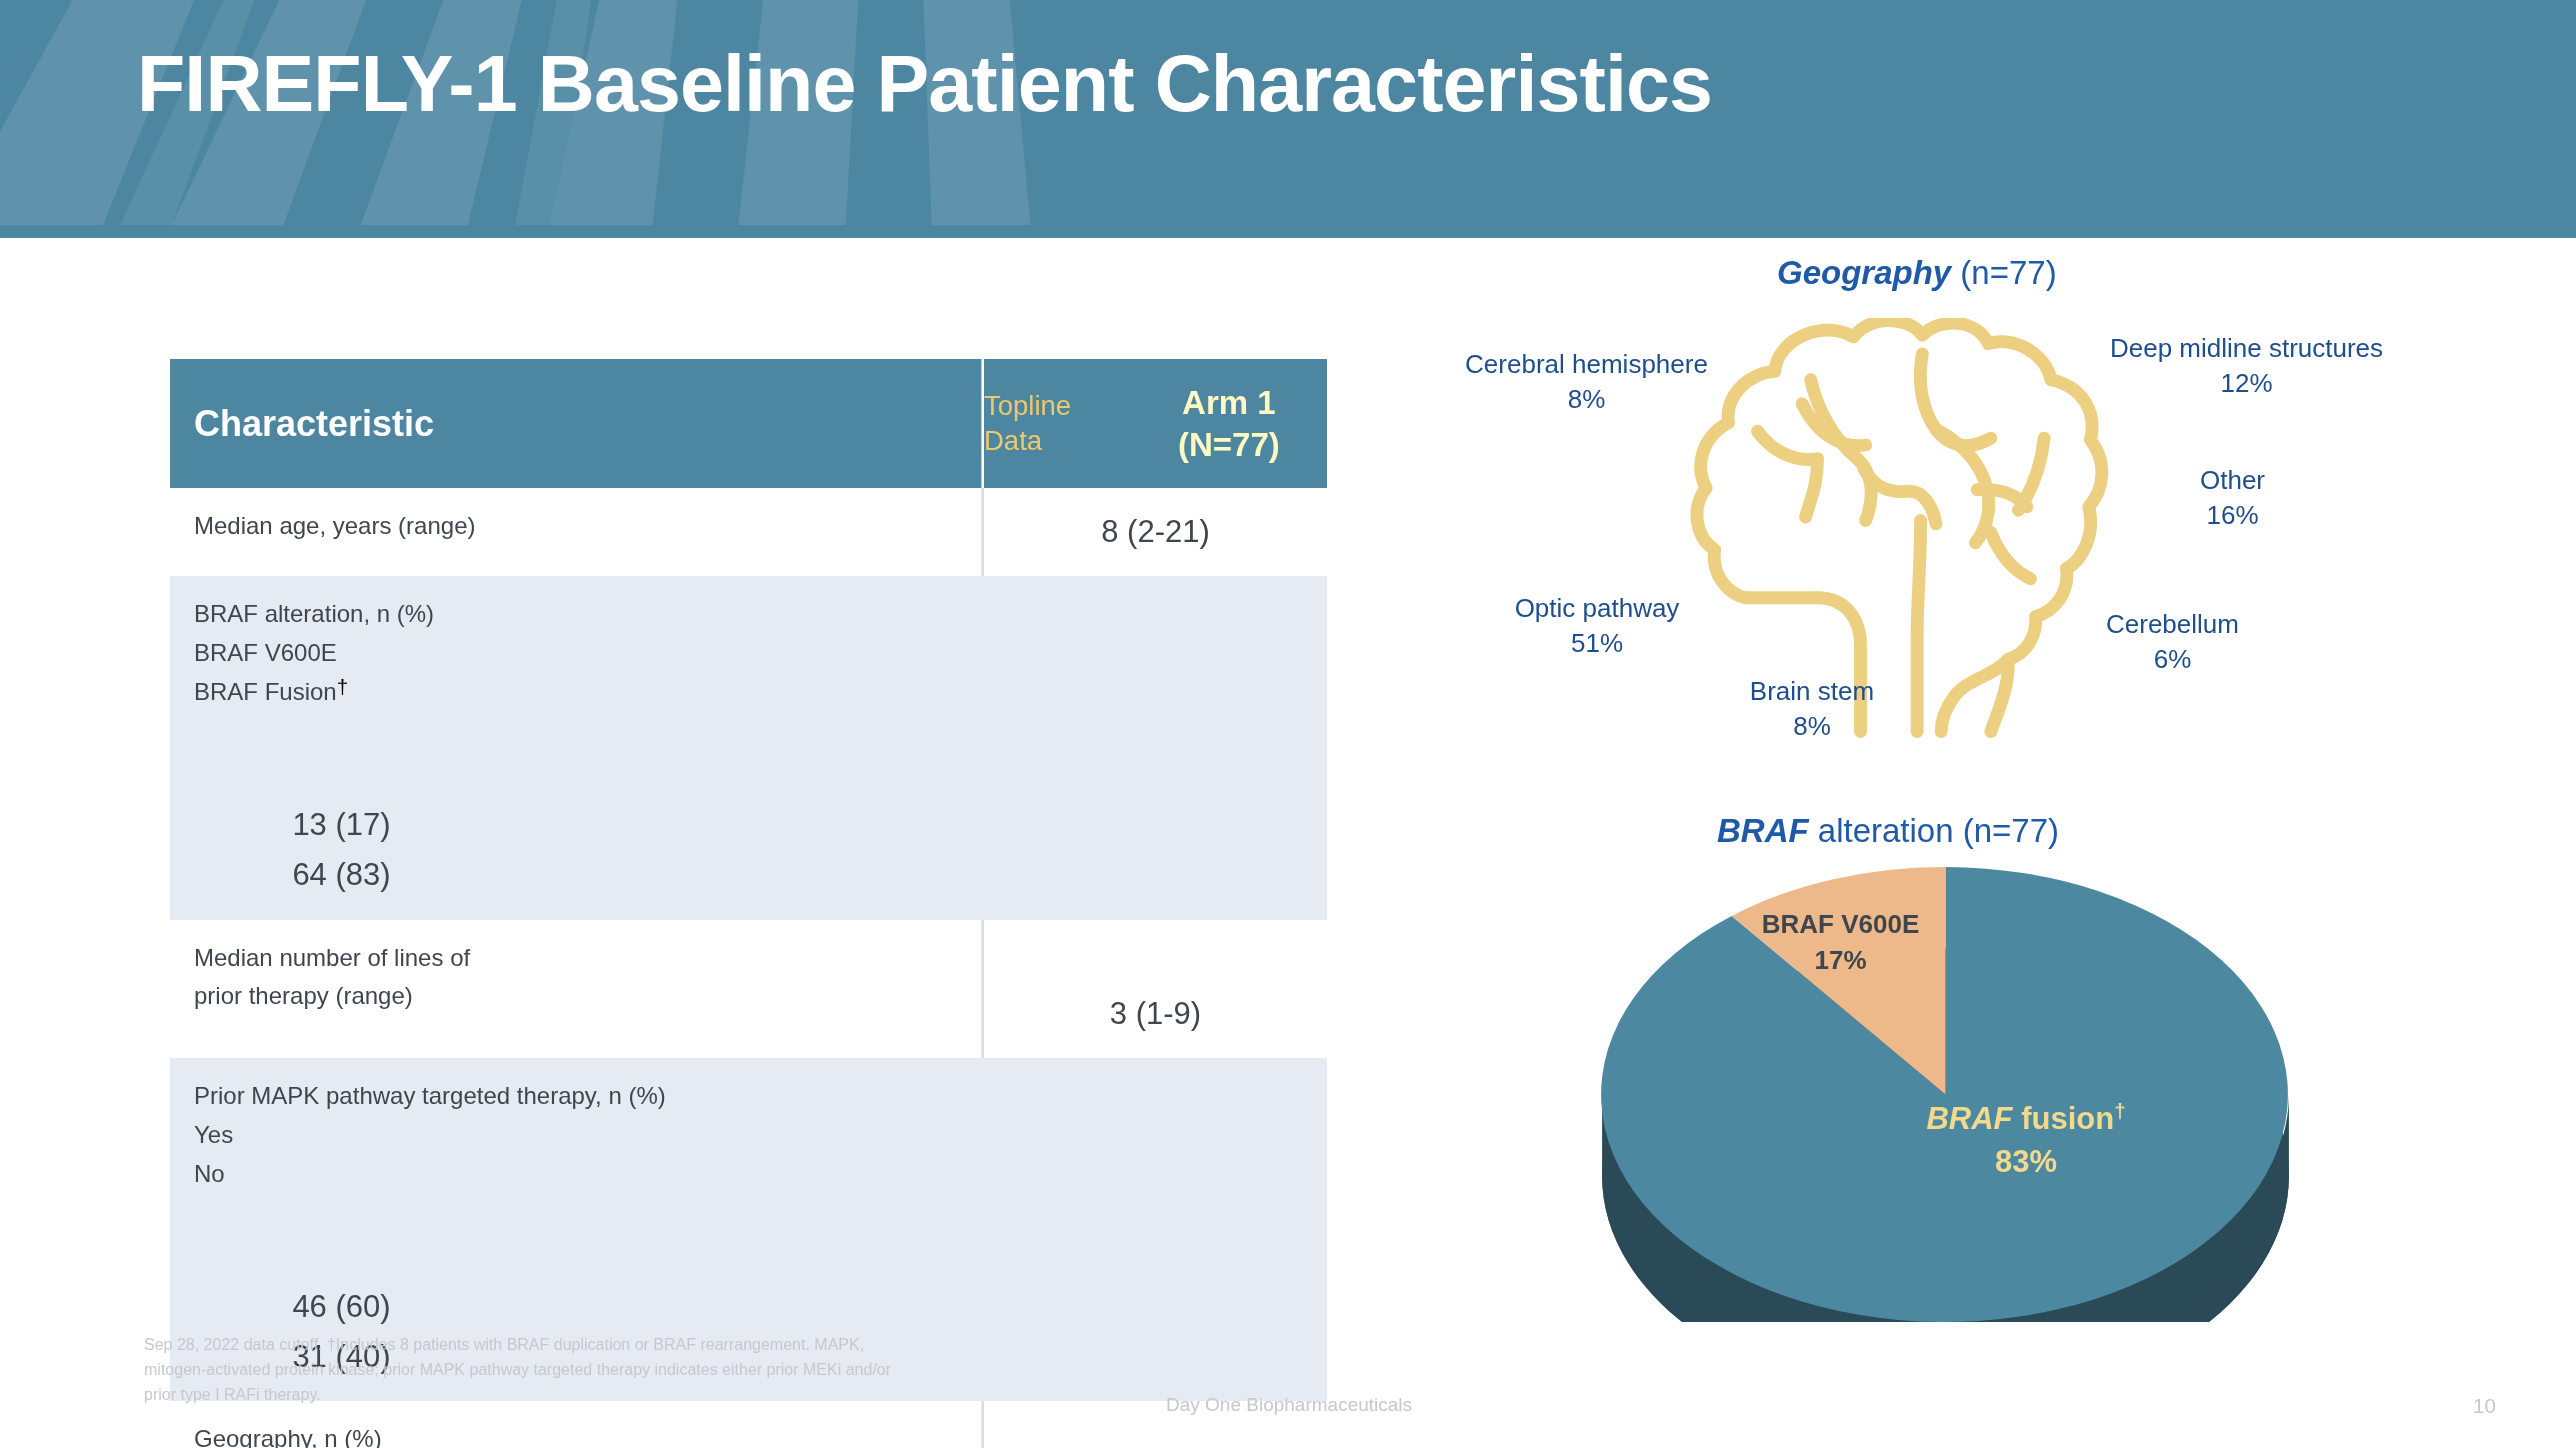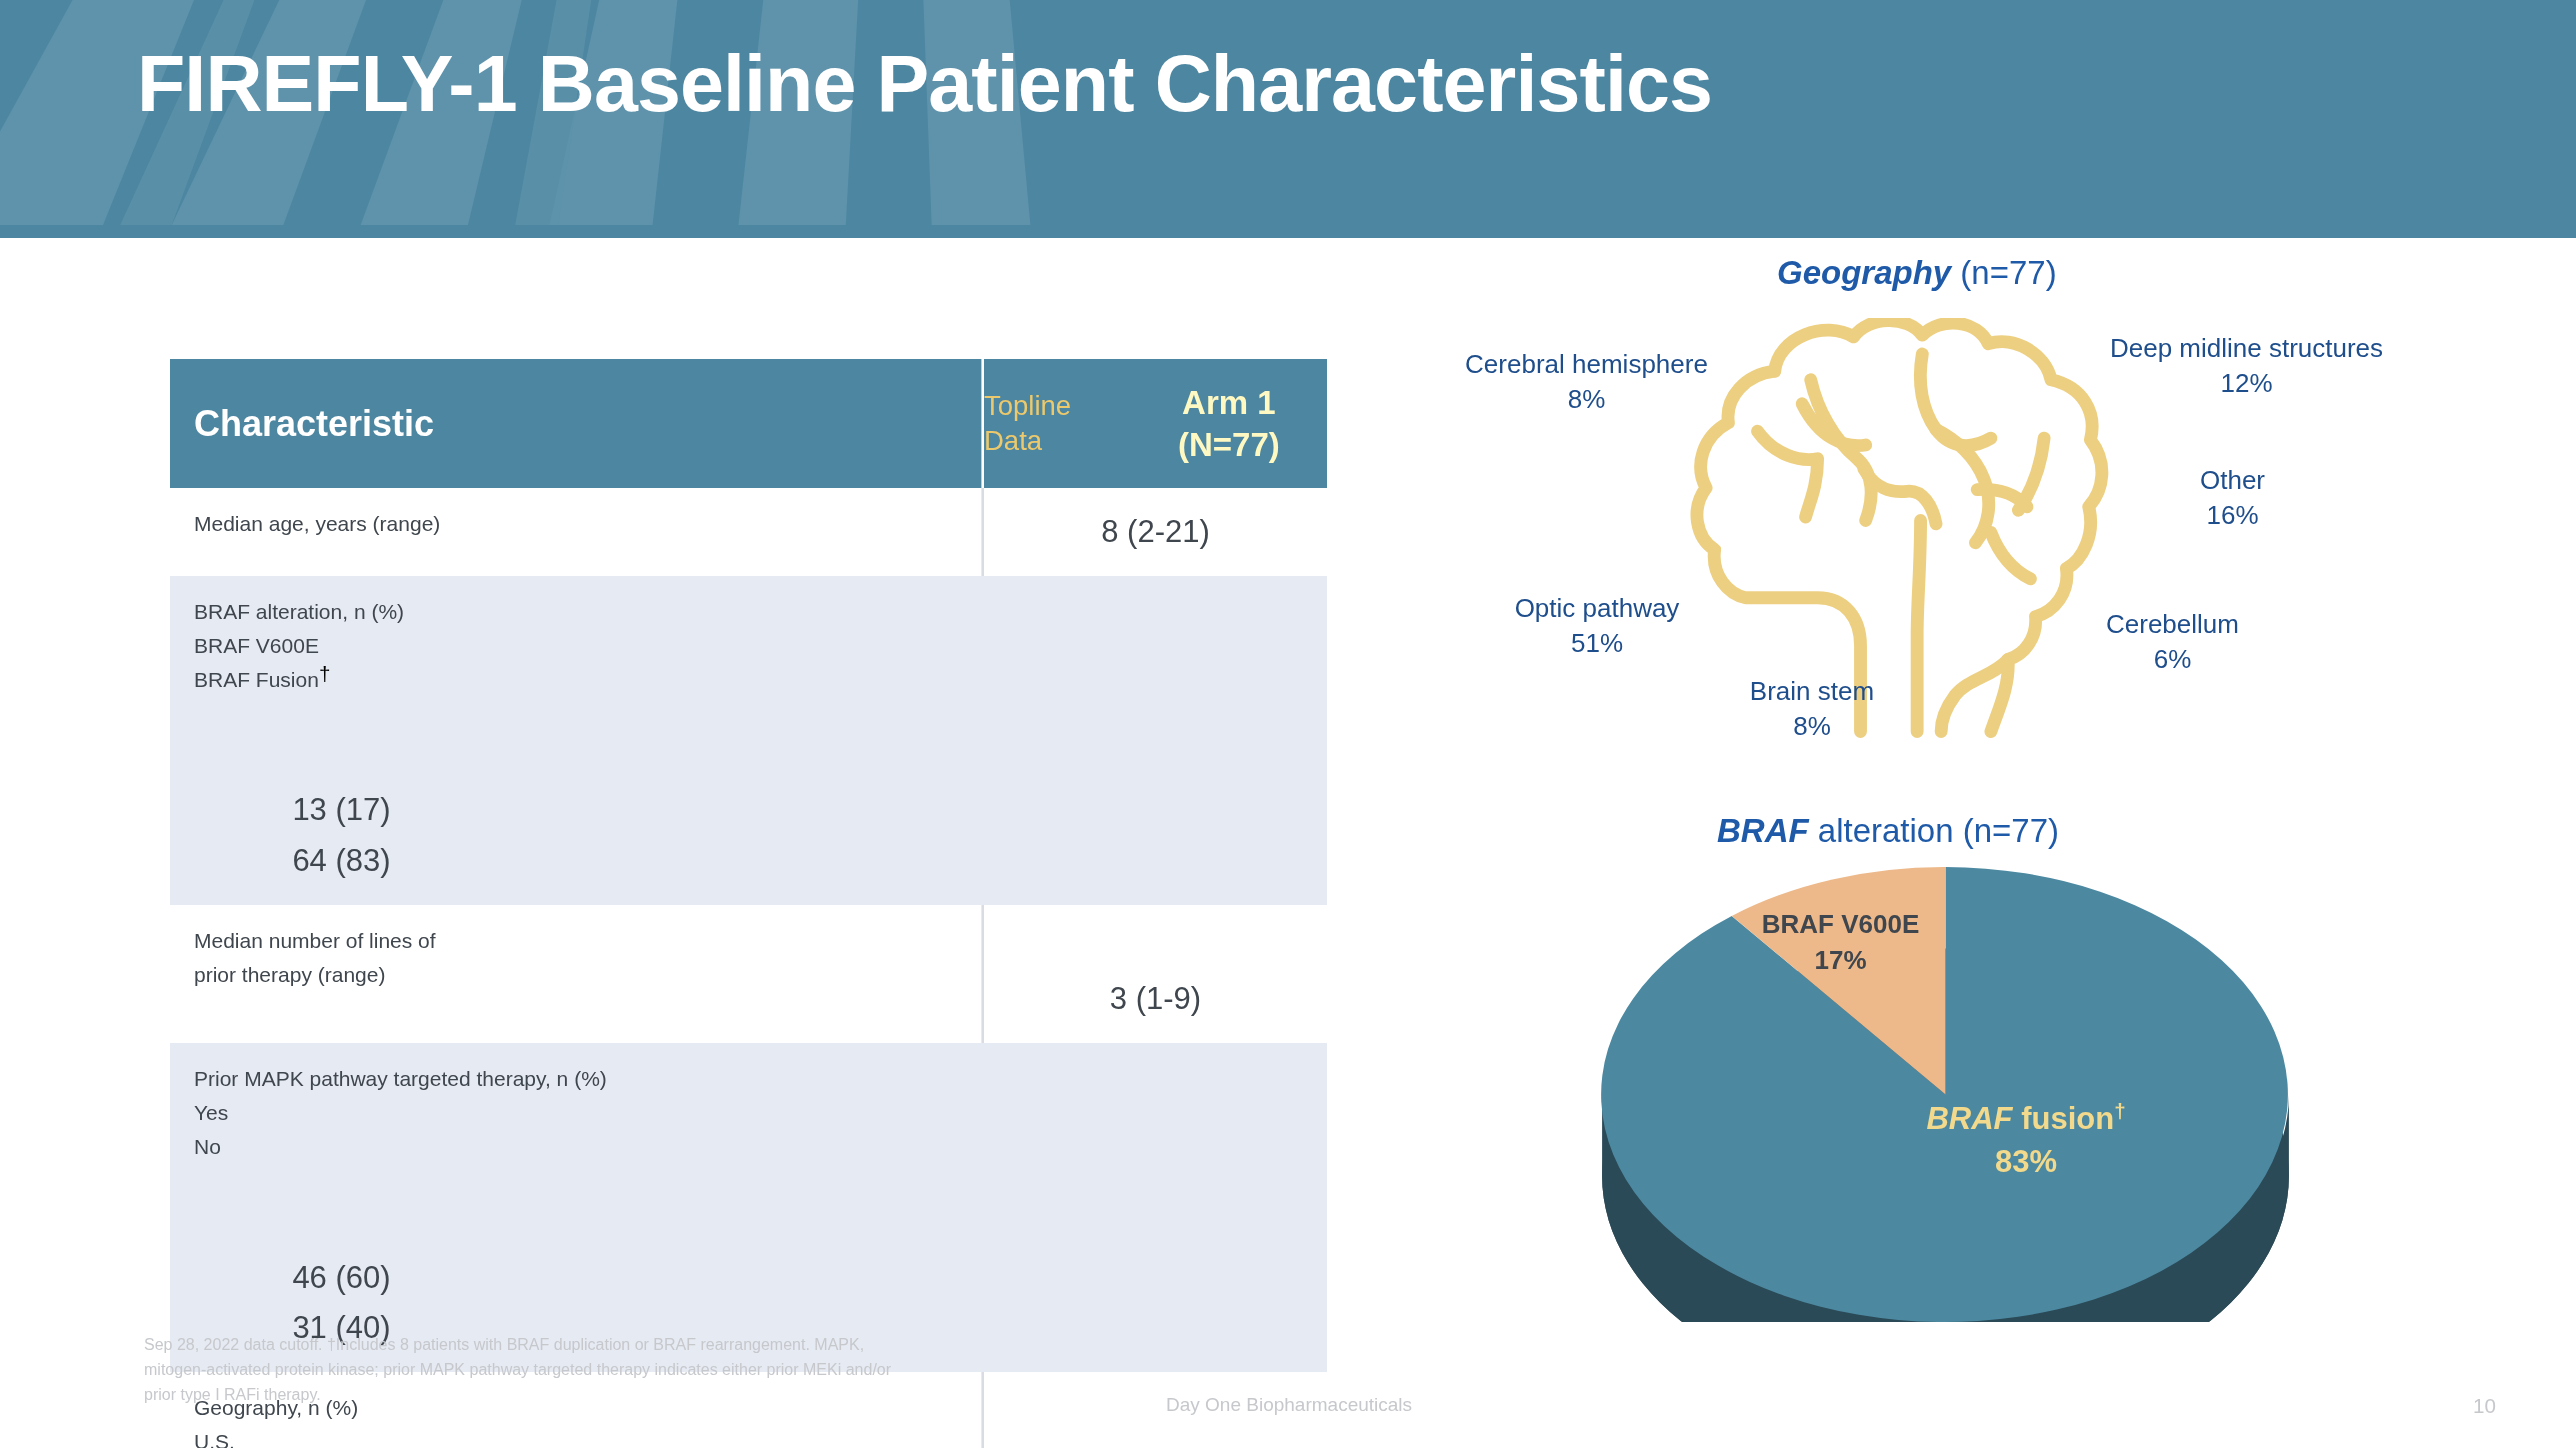--- a/index.html
+++ b/index.html
@@ -45,21 +45,21 @@
   }
   #tbl-head .hc2{
     width:343px;box-sizing:border-box;
     display:flex;align-items:center;justify-content:center;
     box-shadow:-2.6px 0 0 0 #ffffff;
   }
   #topline-label{color:#ecc96c;font-size:27.5px;line-height:1.25;}
   #arm-label{color:#fef9c3;font-size:33px;font-weight:bold;line-height:1.25;text-align:center;}
 
   .cell-text{
-    font-size:21px;color:#3f464d;line-height:1.62;
+    font-size:24px;color:#3f464d;line-height:1.62;
     white-space:pre-line;
   }
   .cell-val{
     font-size:31px;color:#3f464d;line-height:1.62;
     white-space:pre-line;
   }
   .rpad{padding-top:19px;padding-bottom:19px;}
   .sup{font-size:20.6px;vertical-align:super;line-height:0;}
 
   

